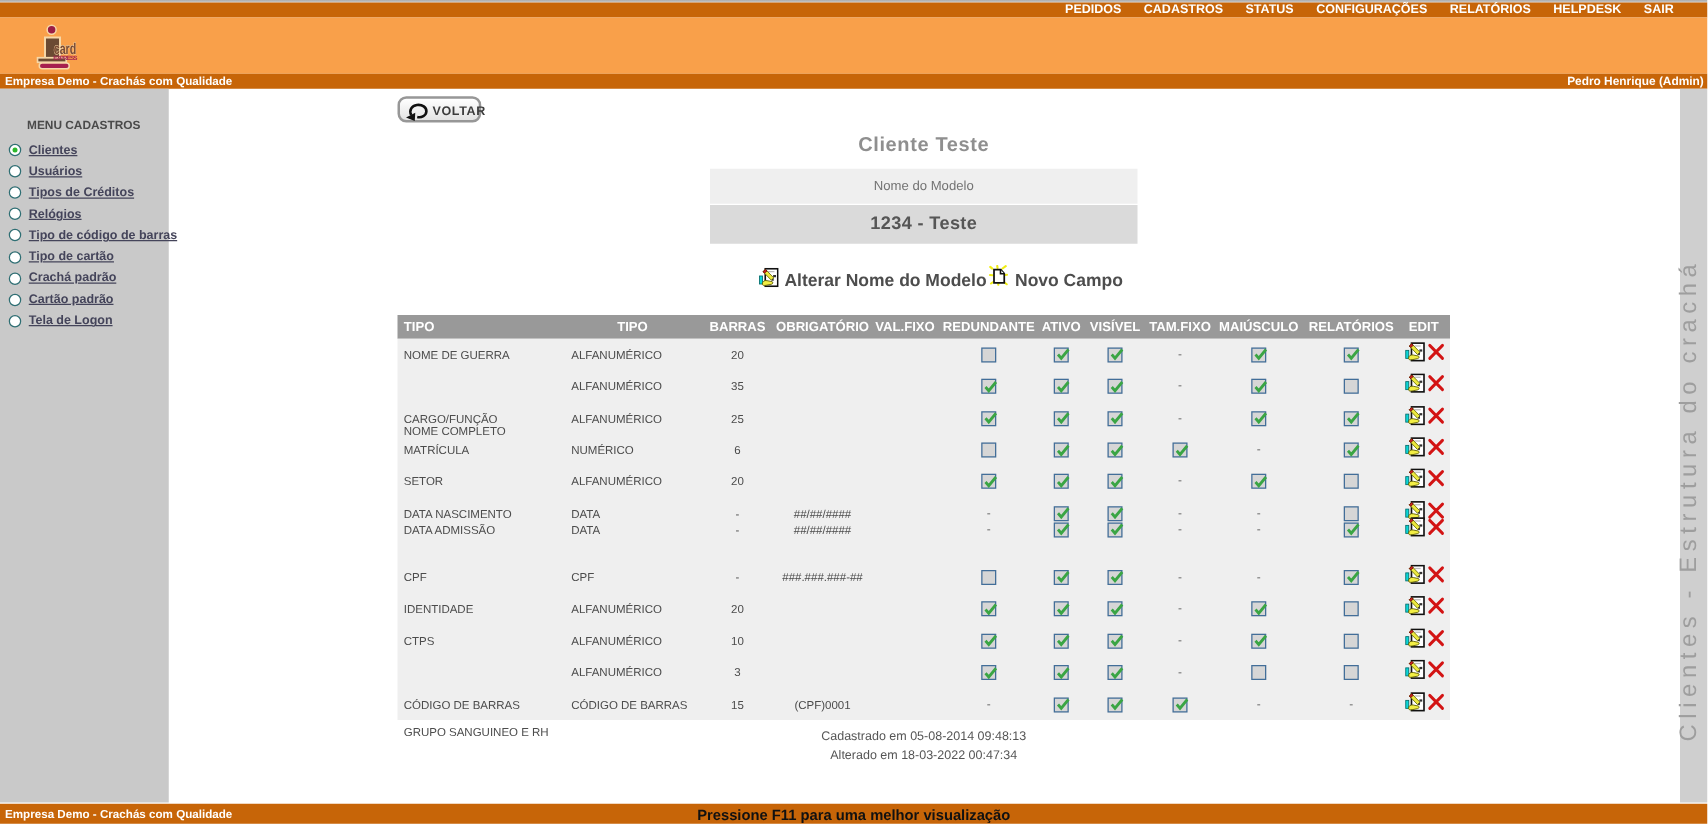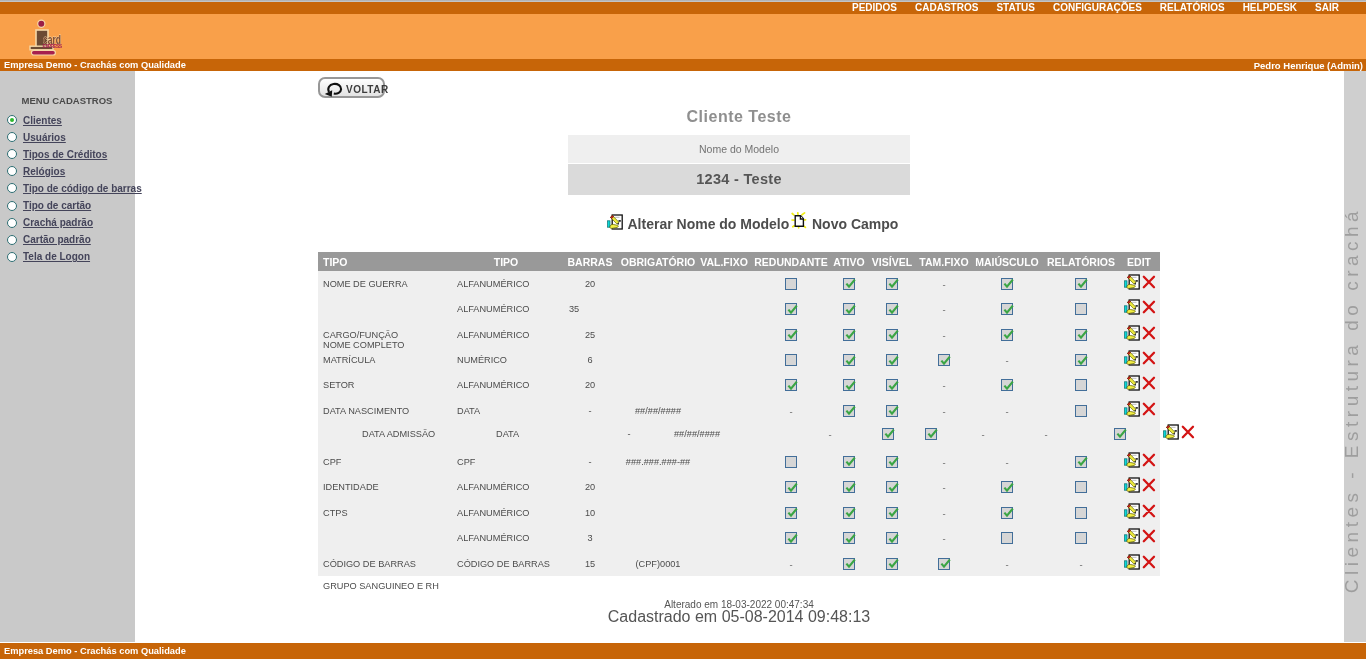--- a/index.html
+++ b/index.html
@@ -45,21 +45,21 @@
 #thead span { position:absolute; top:3.5px; color:#fff; font-size:10.5px; font-weight:bold; white-space:nowrap; }
 #tbody { position:absolute; left:0; top:19px; width:842px; height:305px; background:#efefef; }
 .row { position:absolute; left:0; width:842px; height:25.4px; }
 .row .c { position:absolute; top:50%; transform:translateY(-50%); font-size:9.2px; color:#4c4c4c; white-space:nowrap; }
 .row .ctr2 { transform:translate(-50%,-50%); }
 .cb { position:absolute; top:50%; width:12px; height:12px; margin-top:-6px; margin-left:-6px; background:#d6d6d6; border:1px solid #426e99; }
 .cb svg { position:absolute; left:0px; top:-1.5px; }
 .dash { position:absolute; top:50%; transform:translate(-50%,-50%); font-size:9.5px; color:#666; }
 .icn { position:absolute; top:50%; transform:translateY(-50%); }
 
-#cad1 { left:134px; top:608px; width:1210px; text-align:center; font-size:16px; color:#555; }
+#cad1 { left:134px; top:584px; width:1210px; text-align:center; font-size:10px; color:#555; }
 #cad2 { left:134px; top:598.8px; width:1210px; text-align:center; font-size:10px; color:#555; }
 </style>
 </head>
 <body>
 <div class="abs" id="topline"></div>
 <div class="abs" id="menubar">
   <span>PEDIDOS</span>
     <span>CADASTROS</span>
     <span>STATUS</span>
     <span>CONFIGURAÇÕES</span>
@@ -207,21 +207,21 @@
             <path d="M3.4 3.3 L5.4 1.5 L6.6 2.75 L4.6 4.5 Z" fill="#cc2222" stroke="#660000" stroke-width="0.6"></path>
             <path d="M10 10.1 L12 8.3 L11.8 10.7 Z" fill="#222"></path>
           </svg></span>
         <span class="icn" style="left:824px;"><svg width="14" height="14" viewBox="0 0 14 14">
             <path d="M1.8 1.8 L12 12.2 M12 1.8 L1.8 12.2" stroke="#d31414" stroke-width="2.3" stroke-linecap="round"></path>
           </svg></span>
       </div>
       <div class="row" style="top: 25.45px;">
         <span class="c" style="left:5px;margin-top:36px;">NOME COMPLETO</span>
         <span class="c" style="left:139px;">ALFANUMÉRICO</span>
-        <span class="c ctr2" style="left:256px;">35</span>
+        <span class="c ctr2" style="left:272px;">35</span>
         <span class="cb" style="left:473px;">
           <svg width="13" height="13" viewBox="0 0 13 13">
             <path d="M2.4 6.6 L5 9.6 L10.8 2.6" fill="none" stroke="#3aa544" stroke-width="2.2"></path>
           </svg>
         </span>
         <span class="cb" style="left:531px;">
           <svg width="13" height="13" viewBox="0 0 13 13">
             <path d="M2.4 6.6 L5 9.6 L10.8 2.6" fill="none" stroke="#3aa544" stroke-width="2.2"></path>
           </svg>
         </span>
@@ -401,21 +401,21 @@
             <rect x="0.6" y="6.8" width="2.4" height="6.4" fill="#0cd8d8" stroke="#056e6e" stroke-width="0.7"></rect>
             <path d="M2.9 13.5 C2.7 11 4.6 10.1 6.6 10.5 L10.6 11.3 C11.8 11.7 11.4 13.1 10.1 13.4 L5.6 14.3 C4.1 14.5 3.1 14.3 2.9 13.5 Z" fill="#f2ee44 " stroke="#5c5c00" stroke-width="0.7"></path>
             <path d="M3.4 3.3 L5.4 1.5 L12 8.3 L10 10.1 Z" fill="#ece93f" stroke="#6b6b00" stroke-width="0.7"></path>
             <path d="M3.4 3.3 L5.4 1.5 L6.6 2.75 L4.6 4.5 Z" fill="#cc2222" stroke="#660000" stroke-width="0.6"></path>
             <path d="M10 10.1 L12 8.3 L11.8 10.7 Z" fill="#222"></path>
           </svg></span>
         <span class="icn" style="left:824px;"><svg width="14" height="14" viewBox="0 0 14 14">
             <path d="M1.8 1.8 L12 12.2 M12 1.8 L1.8 12.2" stroke="#d31414" stroke-width="2.3" stroke-linecap="round"></path>
           </svg></span>
       </div>
-      <div class="row" style="top: 150px; margin-left: 39px;">
+      <div class="row" style="top: 140px;">
         <span class="c" style="left:5px;">DATA ADMISSÃO</span>
         <span class="c" style="left:139px;">DATA</span>
         <span class="c ctr2" style="left:272px;">-</span>
         <span class="c ctr2" style="left:340px;">##/##/####</span>
         <span class="dash" style="left:473px;">-</span>
         <span class="cb" style="left:531px;">
           <svg width="13" height="13" viewBox="0 0 13 13">
             <path d="M2.4 6.6 L5 9.6 L10.8 2.6" fill="none" stroke="#3aa544" stroke-width="2.2"></path>
           </svg>
         </span>
@@ -636,13 +636,14 @@
           </svg></span>
       </div>
     </div>
 </div>
 
 <div class="abs" id="cad1">Cadastrado em 05-08-2014 09:48:13</div>
 <div class="abs" id="cad2">Alterado em 18-03-2022 00:47:34</div>
 
 <div class="abs" id="footer">
   <span class="lft">Empresa Demo - Crachás com Qualidade</span>
+  <span class="ctr">Pressione F11 para uma melhor visualização</span>
 </div>
 
 </body></html>

